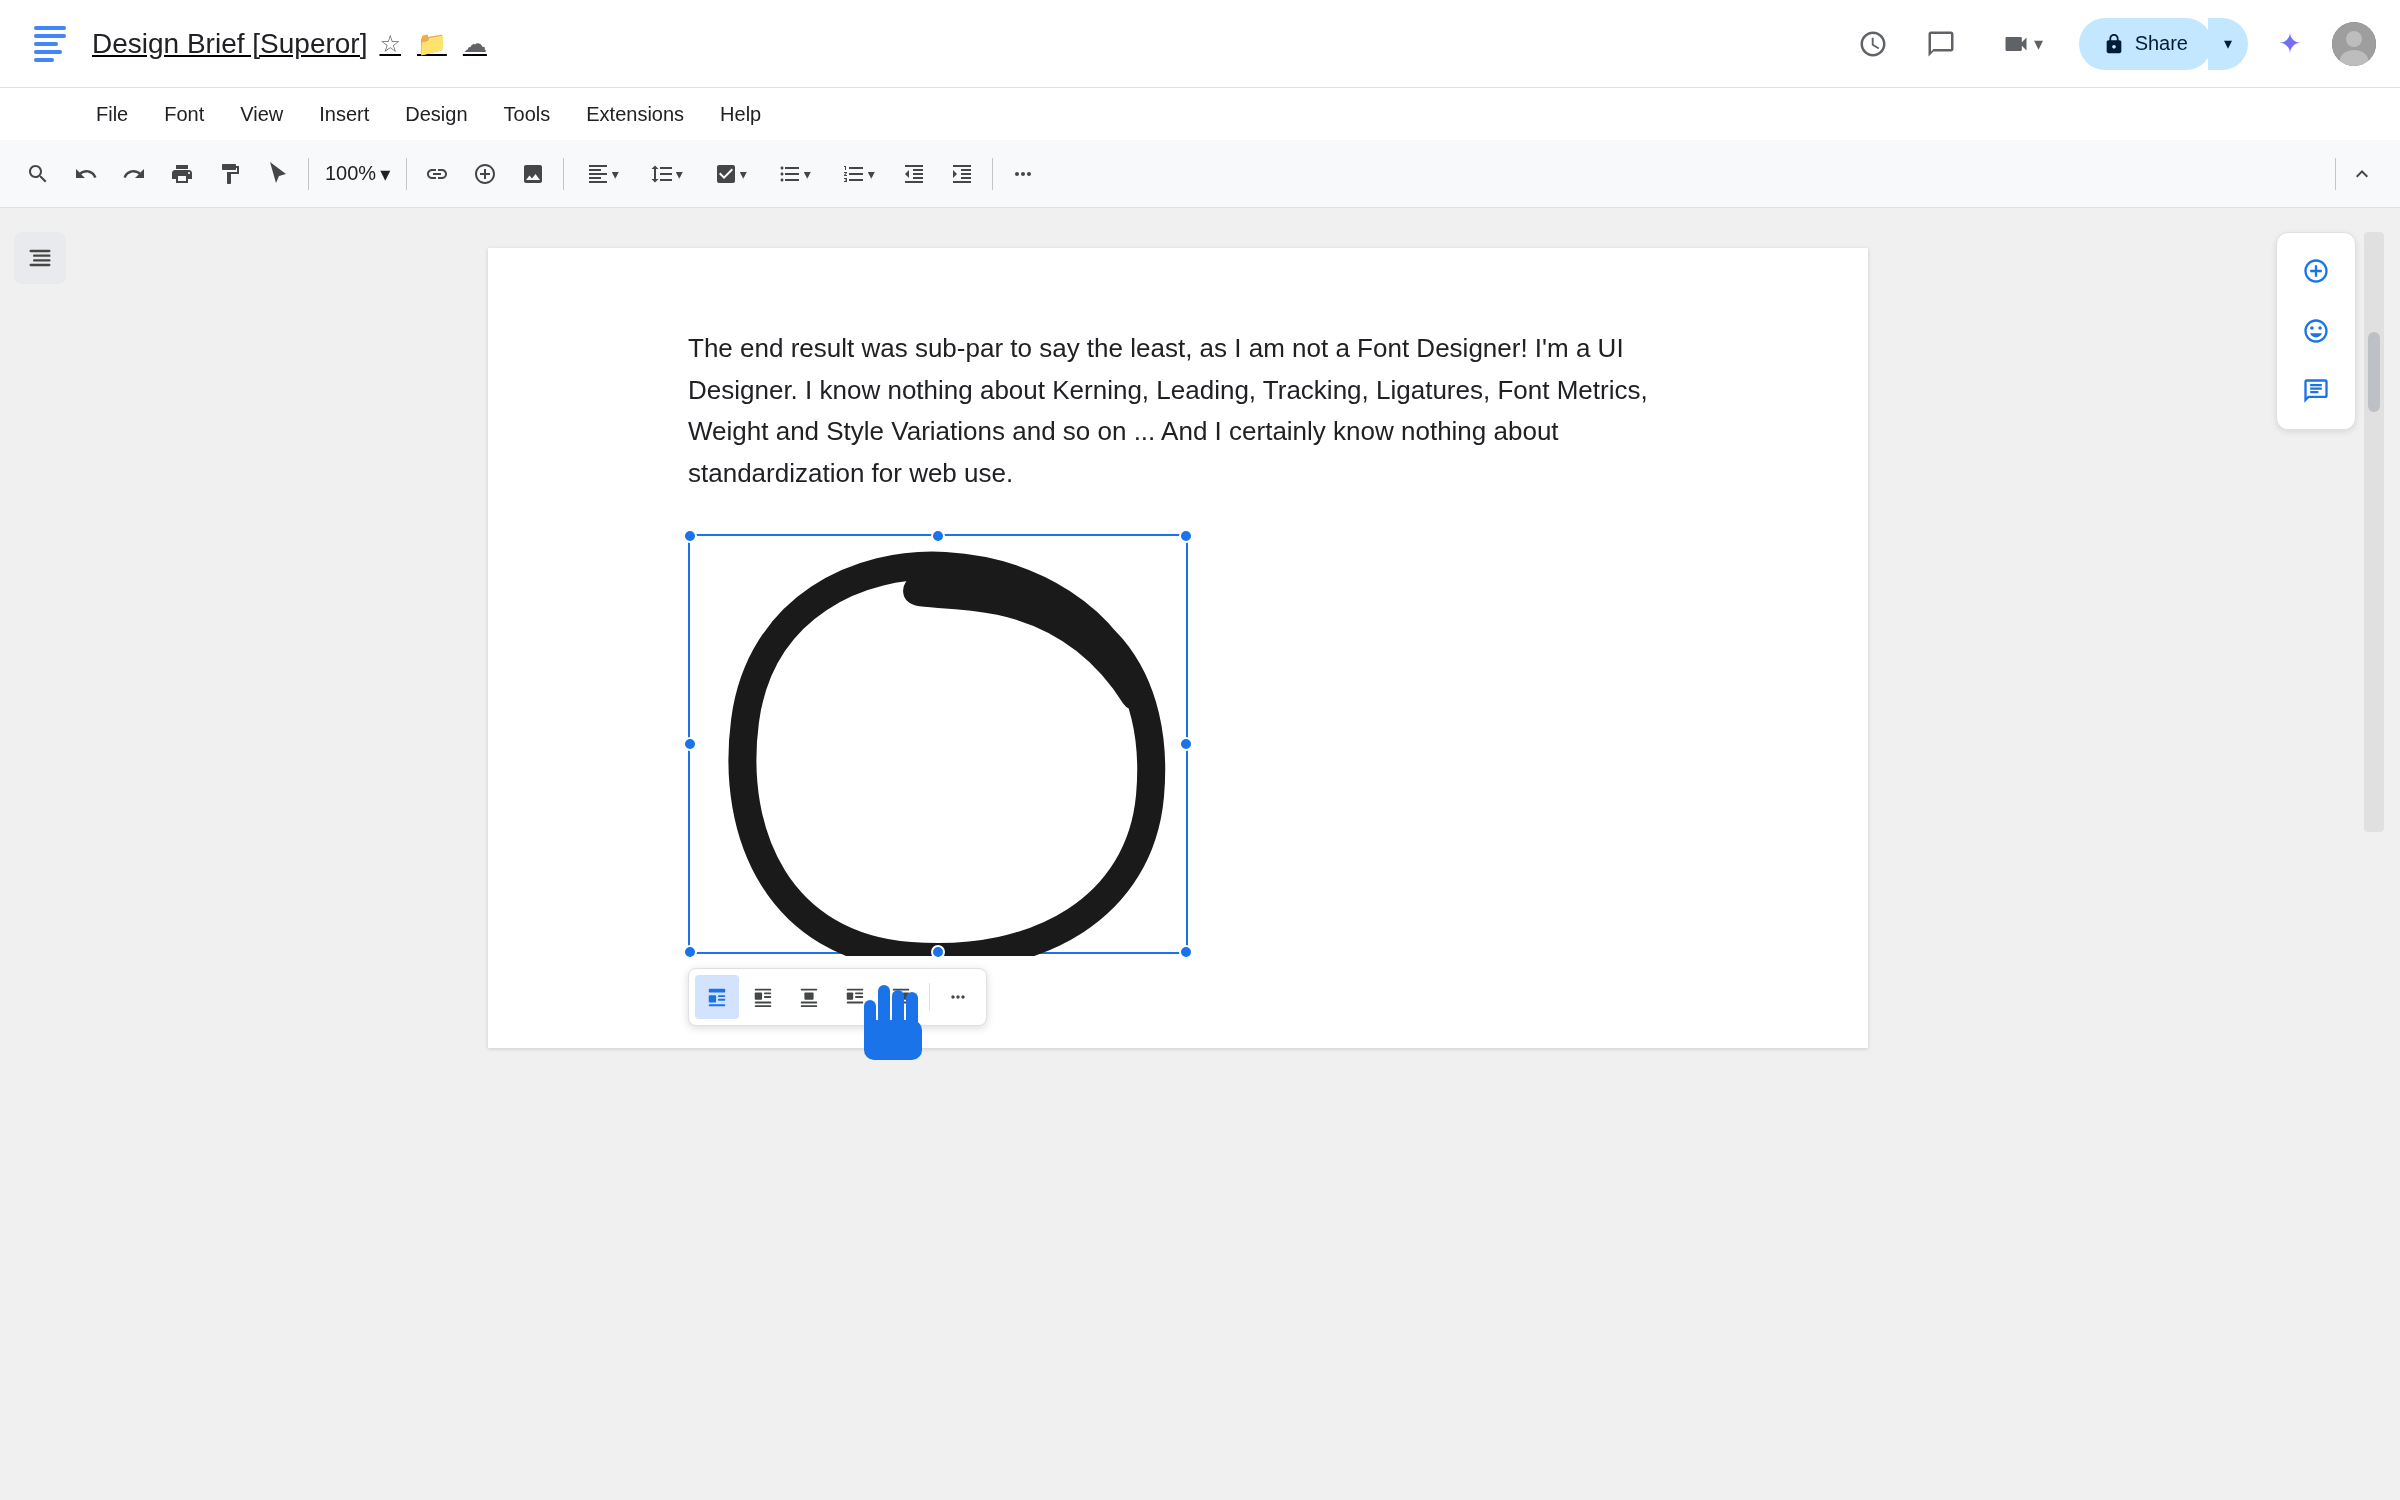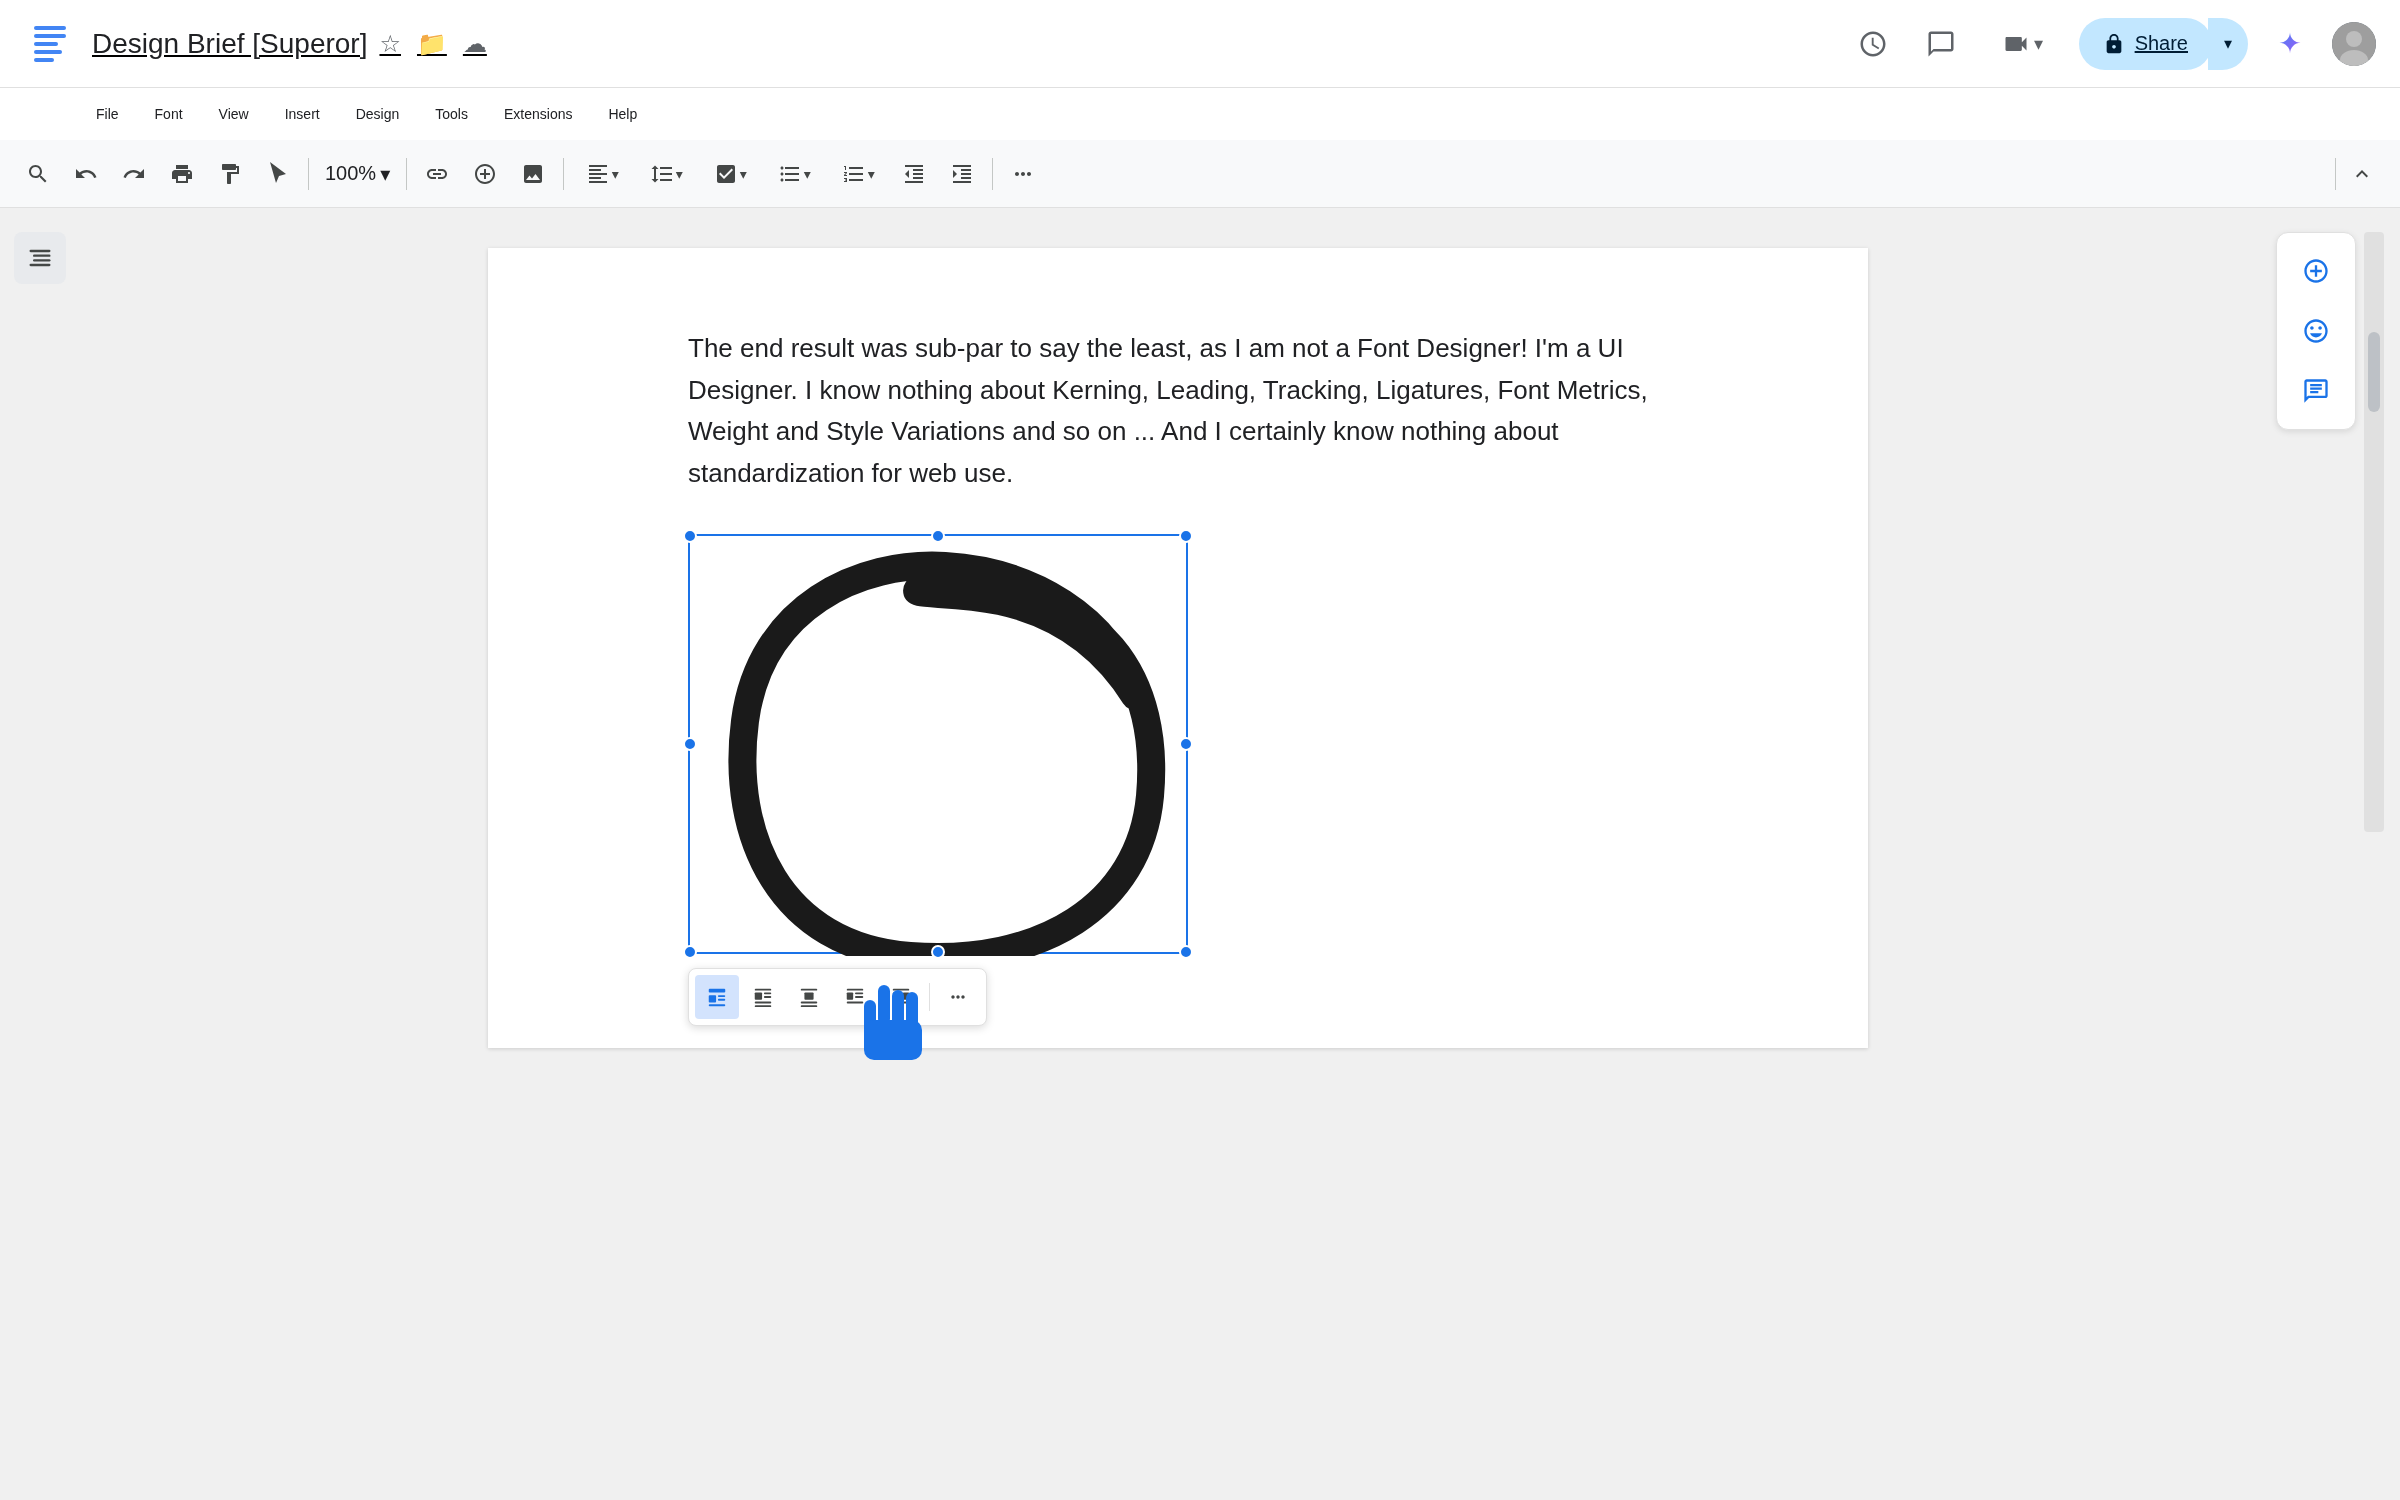--- a/index.html
+++ b/index.html
@@ -58,42 +58,41 @@
       background: #c2e7ff;
       border: none;
       border-radius: 32px;
       padding: 0 24px;
       height: 52px;
       font-size: 20px;
       font-weight: 500;
       color: #001d35;
       cursor: pointer;
       gap: 10px;
-      text-decoration: underline;
     }
     .user-avatar {
       width: 44px;
       height: 44px;
       border-radius: 50%;
       background: #6c757d;
       overflow: hidden;
       cursor: pointer;
     }
 
     
     .menu-bar {
       display: flex;
       align-items: center;
       background: #fff;
       height: 52px;
       padding: 0 80px;
       gap: 4px;
     }
     .menu-item {
-      font-size: 14px;
+      font-size: 20px;
       color: #202124;
       padding: 6px 16px;
       border-radius: 4px;
       cursor: pointer;
     }
 
     
     .toolbar {
       display: flex;
       align-items: center;

